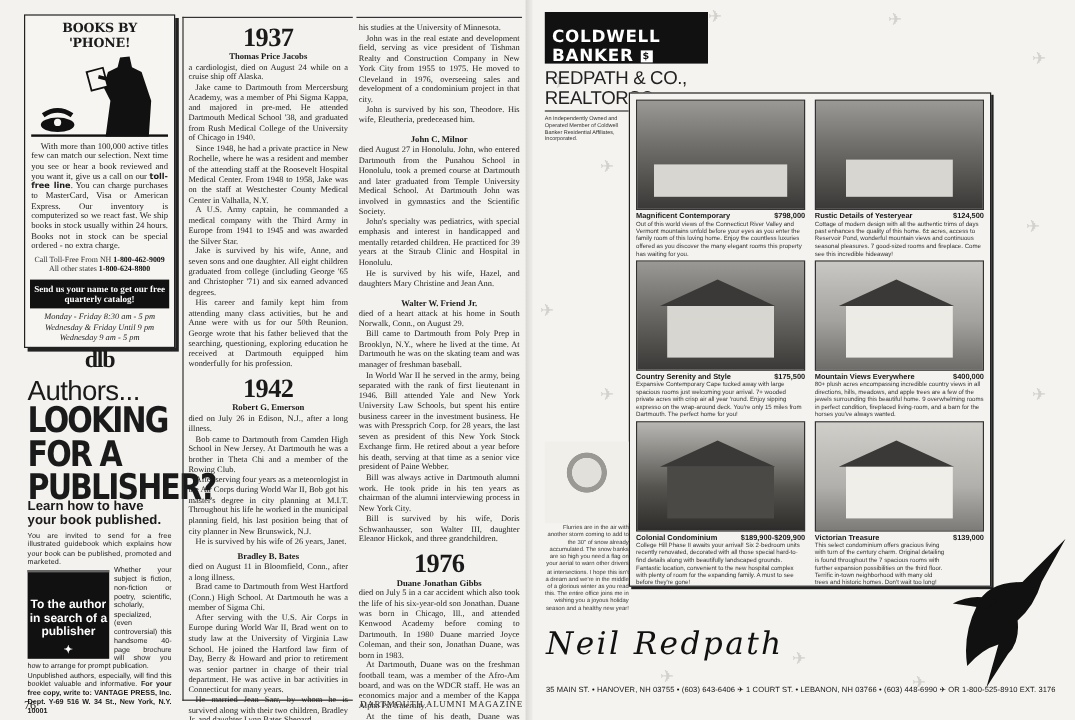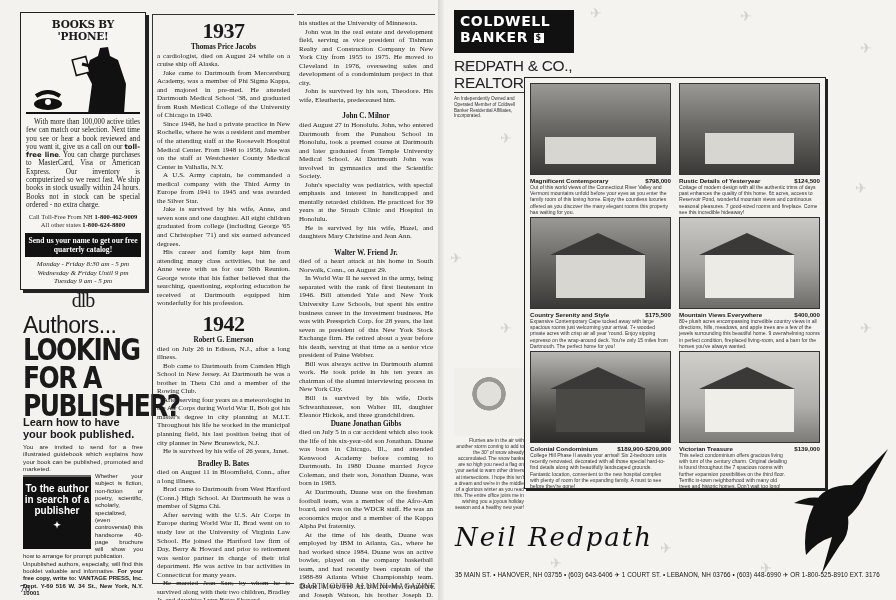--- a/index.html
+++ b/index.html
@@ -10,46 +10,46 @@
 
 .bbp{position:absolute;left:20px;top:12px;width:126px;height:278px;border:1.5px solid #222;box-shadow:3px 3px 0 #222;background:#f6f5f2;padding:3px 5px;text-align:center}
 .bbp-title{font-family:"DejaVu Serif",serif;font-weight:bold;font-size:10.5px;letter-spacing:-.2px;margin-top:2px}
 .bbp-art{height:70px;position:relative;margin-top:2px;border-bottom:2px solid #111}
 .bbp-body{font-size:7.2px;line-height:8.3px;text-align:justify;margin-top:4px;text-indent:8px}
 .bbp-body b{font-family:"DejaVu Sans",sans-serif;font-size:6.8px}
 .bbp-call{font-size:6.6px;line-height:8px;margin-top:4px;color:#333}
 .bbp-call b{color:#111}
 .bbp-banner{background:#111;color:#fff;font-weight:bold;font-size:7.6px;line-height:9px;padding:3px 2px;margin:4px -1px 3px}
 .bbp-hours{font-style:italic;font-size:7px;line-height:8.5px}
-.bbp-logo{font-size:20px;font-weight:normal;margin:4px 0 0;letter-spacing:-1px;line-height:20px}
+.bbp-logo{font-size:20px;font-weight:bold;margin:4px 0 0;letter-spacing:-1px;line-height:20px}
 .bbp-store{font-size:7.6px;line-height:9px}
 .bbp-store b{font-size:7.8px}
 
 .auth{position:absolute;left:20px;top:312px;width:126px;height:284px;padding:2px 3px;font-family:"Liberation Sans",sans-serif}
 .auth-lead{font-size:23px;line-height:22px;font-weight:normal;letter-spacing:-.5px}
 .auth-big{font-family:"DejaVu Sans",sans-serif;font-weight:bold;font-size:25px;line-height:24px;letter-spacing:-1.6px;transform:scaleY(1.18);transform-origin:top left;margin-bottom:8px}
 .auth-sub{font-weight:bold;font-size:11px;line-height:12px}
 .auth-body{font-size:6px;line-height:7.3px;text-align:justify;margin-top:4px;letter-spacing:.15px}
-.auth-book{float:left;width:68px;height:74px;background:#111;color:#fff;text-align:center;font-weight:bold;font-size:10px;line-height:11px;padding-top:6px;margin:2px 4px 2px 0;border-top:2px solid #666}
+.auth-book{float:left;width:68px;height:74px;background:#111;color:#fff;text-align:center;font-weight:bold;font-size:10px;line-height:11px;padding-top:22px;margin:2px 4px 2px 0;border-top:2px solid #666}
 .auth-right{font-size:6px;line-height:7.3px;text-align:justify}
 .auth-foot{clear:both;font-size:6px;line-height:7.3px;text-align:justify}
 .auth-foot b{font-weight:bold}
 .page-no{position:absolute;left:20px;top:583px;font-size:10px}
 
 .obits{position:absolute;left:152px;top:14px;width:142px;height:570px;border:1px solid #333;border-right:none;padding:4px 4px}
 .col{font-size:7px;line-height:8.55px;text-align:justify}
 .col p{text-indent:6px}
 .col p.noind{text-indent:0}
 .year{font-size:22px;font-weight:bold;text-align:center;line-height:24px;letter-spacing:-.5px}
 .name{font-weight:bold;text-align:center;font-size:7.2px;margin-top:4px}
 .col2{position:absolute;left:297px;top:14px;width:138px;height:570px;border-top:1px solid #333;padding:4px 2px 4px 2px}
 .mag-foot{position:absolute;left:300px;top:582px;font-size:7.5px;letter-spacing:.6px;color:#333}
 
 .wm{position:absolute;color:#cfcecb;font-size:14px;opacity:.9}
-.cb-logo{position:absolute;left:454px;top:10px;width:120px;height:43px;background:#111;color:#fff;font-family:"DejaVu Sans",sans-serif;font-weight:bold;padding:3px 6px;line-height:16px}
+.cb-logo{position:absolute;left:454px;top:10px;width:136px;height:43px;background:#111;color:#fff;font-family:"DejaVu Sans",sans-serif;font-weight:bold;padding:13px 6px;line-height:16px}
 .cb-logo .l1{font-size:14px;letter-spacing:.6px}
 .cb-logo .l2{font-size:14px;letter-spacing:.6px}
 .cb-logo .ico{display:inline-block;width:10px;height:10px;background:#fff;color:#111;font-size:8px;line-height:10px;text-align:center;vertical-align:middle}
 .redpath{position:absolute;left:454px;top:58px;font-family:"Liberation Sans",sans-serif;font-size:15.5px;line-height:16.5px;letter-spacing:-.3px;color:#222;font-weight:normal}
 .redpath-rule{position:absolute;left:454px;top:92px;width:70px;border-top:1px solid #333}
 .indep{position:absolute;left:454px;top:96px;width:72px;font-family:"Liberation Sans",sans-serif;font-size:4.6px;line-height:5.8px;color:#333}
 .listing-box{position:absolute;left:524px;top:77px;width:302px;height:412px;border:1.5px solid #222;box-shadow:2px 2px 0 #222;background:#f4f3f0;padding:5px}
 .grid{display:grid;grid-template-columns:1fr 1fr;column-gap:8px;row-gap:0}
 .card{height:134px;font-family:"Liberation Sans",sans-serif}
 .photo{height:92px;background:linear-gradient(180deg,#9a9995 0%,#6c6b67 45%,#3a3937 100%);position:relative;overflow:hidden;border:1px solid #333}
@@ -98,21 +98,21 @@
   </div>
   <div class="bbp-body"><span>With more than 100,000 active titles few can match our selection. Next time you see or hear a book reviewed and you want it, give us a call on our </span><b>toll-free line</b><span>. You can charge purchases to MasterCard, Visa or American Express. Our inventory is computerized so we react fast. We ship books in stock usually within 24 hours. Books not in stock can be special ordered - no extra charge.</span></div>
   <div class="bbp-call">
     <div><span>Call Toll-Free From NH</span> <b>1-800-462-9009</b></div>
     <div><span>All other states</span> <b>1-800-624-8800</b></div>
   </div>
   <div class="bbp-banner">Send us your name to get our free quarterly catalog!</div>
   <div class="bbp-hours">
     <div>Monday - Friday 8:30 am - 5 pm</div>
     <div>Wednesday &amp; Friday Until 9 pm</div>
-    <div>Tuesday 9 am - 5 pm</div>
+    <div>Wednesday 9 am - 5 pm</div>
   </div>
   <div class="bbp-logo">dlb</div>
 </div>
 
 <div class="auth">
   <div class="auth-lead">Authors...</div>
   <div class="auth-big">
     <div>LOOKING</div>
     <div>FOR A</div>
     <div>PUBLISHER?</div>
@@ -156,23 +156,25 @@
 <div class="col2 col">
   <p class="noind">his studies at the University of Minnesota.</p>
   <p>John was in the real estate and development field, serving as vice president of Tishman Realty and Construction Company in New York City from 1955 to 1975. He moved to Cleveland in 1976, overseeing sales and development of a condominium project in that city.</p>
   <p>John is survived by his son, Theodore. His wife, Eleutheria, predeceased him.</p>
   <div class="name" style="margin-top:8px">John C. Milnor</div>
   <p class="noind">died August 27 in Honolulu. John, who entered Dartmouth from the Punahou School in Honolulu, took a premed course at Dartmouth and later graduated from Temple University Medical School. At Dartmouth John was involved in gymnastics and the Scientific Society.</p>
   <p>John's specialty was pediatrics, with special emphasis and interest in handicapped and mentally retarded children. He practiced for 39 years at the Straub Clinic and Hospital in Honolulu.</p>
   <p>He is survived by his wife, Hazel, and daughters Mary Christine and Jean Ann.</p>
   <div class="name" style="margin-top:8px">Walter W. Friend Jr.</div>
   <p class="noind">died of a heart attack at his home in South Norwalk, Conn., on August 29.</p>
+  <p>Bill came to Dartmouth from Poly Prep in Brooklyn, N.Y., where he lived at the time. At Dartmouth he was on the skating team and was manager of freshman baseball.</p>
   <p>In World War II he served in the army, being separated with the rank of first lieutenant in 1946. Bill attended Yale and New York University Law Schools, but spent his entire business career in the investment business. He was with Pressprich Corp. for 28 years, the last seven as president of this New York Stock Exchange firm. He retired about a year before his death, serving at that time as a senior vice president of Paine Webber.</p>
   <p>Bill was always active in Dartmouth alumni work. He took pride in his ten years as chairman of the alumni interviewing process in New York City.</p>
   <p>Bill is survived by his wife, Doris Schwanhausser, son Walter III, daughter Eleanor Hickok, and three grandchildren.</p>
+  <div class="year" style="margin-top:4px">1976</div>
   <div class="name" style="margin-top:0">Duane Jonathan Gibbs</div>
   <p class="noind">died on July 5 in a car accident which also took the life of his six-year-old son Jonathan. Duane was born in Chicago, Ill., and attended Kenwood Academy before coming to Dartmouth. In 1980 Duane married Joyce Coleman, and their son, Jonathan Duane, was born in 1983.</p>
   <p>At Dartmouth, Duane was on the freshman football team, was a member of the Afro-Am board, and was on the WDCR staff. He was an economics major and a member of the Kappa Alpha Psi fraternity.</p>
   <p>At the time of his death, Duane was employed by IBM in Atlanta, Ga., where he had worked since 1984. Duane was an active bowler, played on the company basketball team, and had recently been captain of the 1988-89 Atlanta Whist Championship team. Duane is survived by his parents, Jacquelyn and Joseph Watson, his brother Joseph D. Watson, and grandparents Wilma Dent and Thomas Gibbs.</p>
 </div>
 <div class="mag-foot">DARTMOUTH ALUMNI MAGAZINE</div>
 
 <div class="cb-logo">
   <div class="l1">COLDWELL</div>
   <div class="l2"><span>BANKER</span> <span class="ico">$</span></div>

